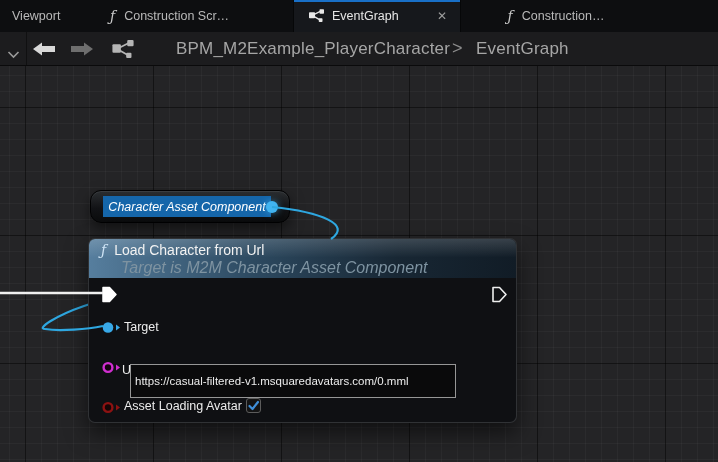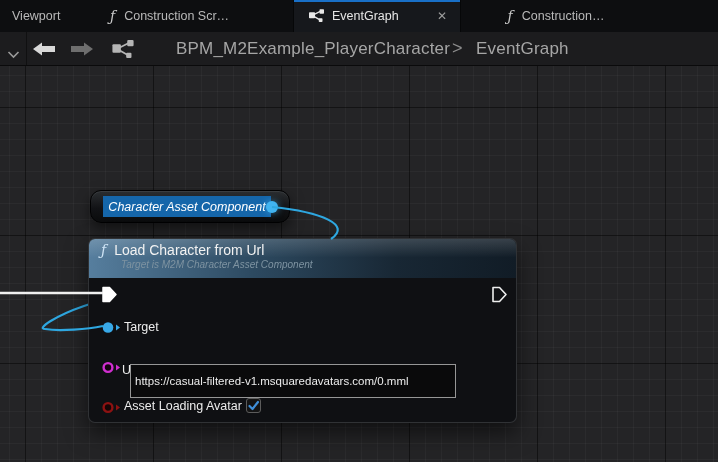--- a/index.html
+++ b/index.html
@@ -62,21 +62,21 @@
       border-radius:7px;box-sizing:border-box;background:#0f1013;
       border:1px solid rgba(135,140,145,0.28);
       box-shadow:0 10px 22px rgba(0,0,0,0.55);}
   .fn-header{position:absolute;top:0;left:0;right:0;height:39px;border-radius:6px 6px 0 0;
       background:
         linear-gradient(180deg,rgba(255,255,255,0.16),rgba(255,255,255,0) 48%),
         linear-gradient(90deg,#567e9e,#2d4a61 38%,#182734 72%,#111c26);}
   .fn-title-row{position:absolute;left:12px;top:3px;display:flex;align-items:baseline;}
   .fn-fx{font-family:"DejaVu Serif",serif;font-style:italic;font-size:14px;color:#cfe4f5;margin-right:8px;}
   .fn-title{font-size:14px;font-weight:normal;color:#f2f2f2;}
-  .fn-subtitle{position:absolute;left:32px;top:20px;font-style:italic;font-size:10px;color:#7e93a1;}
+  .fn-subtitle{position:absolute;left:32px;top:20px;font-style:italic;font-size:16px;color:#7e93a1;}
   .abs{position:absolute;}
   .pin-label{font-size:12.5px;color:#ececec;}
   .url-input{position:absolute;left:41px;top:125px;width:326px;height:16px;box-sizing:border-box;
       background:#0a0a0b;border:1px solid #969696;color:#ededed;font-size:11.5px;
       font-family:"Liberation Sans",sans-serif;padding:16px 4px;outline:none;}
   .checkbox{position:absolute;left:157px;top:159px;width:15px;height:15px;box-sizing:border-box;
       background:#141414;border:1px solid #5c5c5c;border-radius:3px;}
 </style>
 </head>
 <body>

